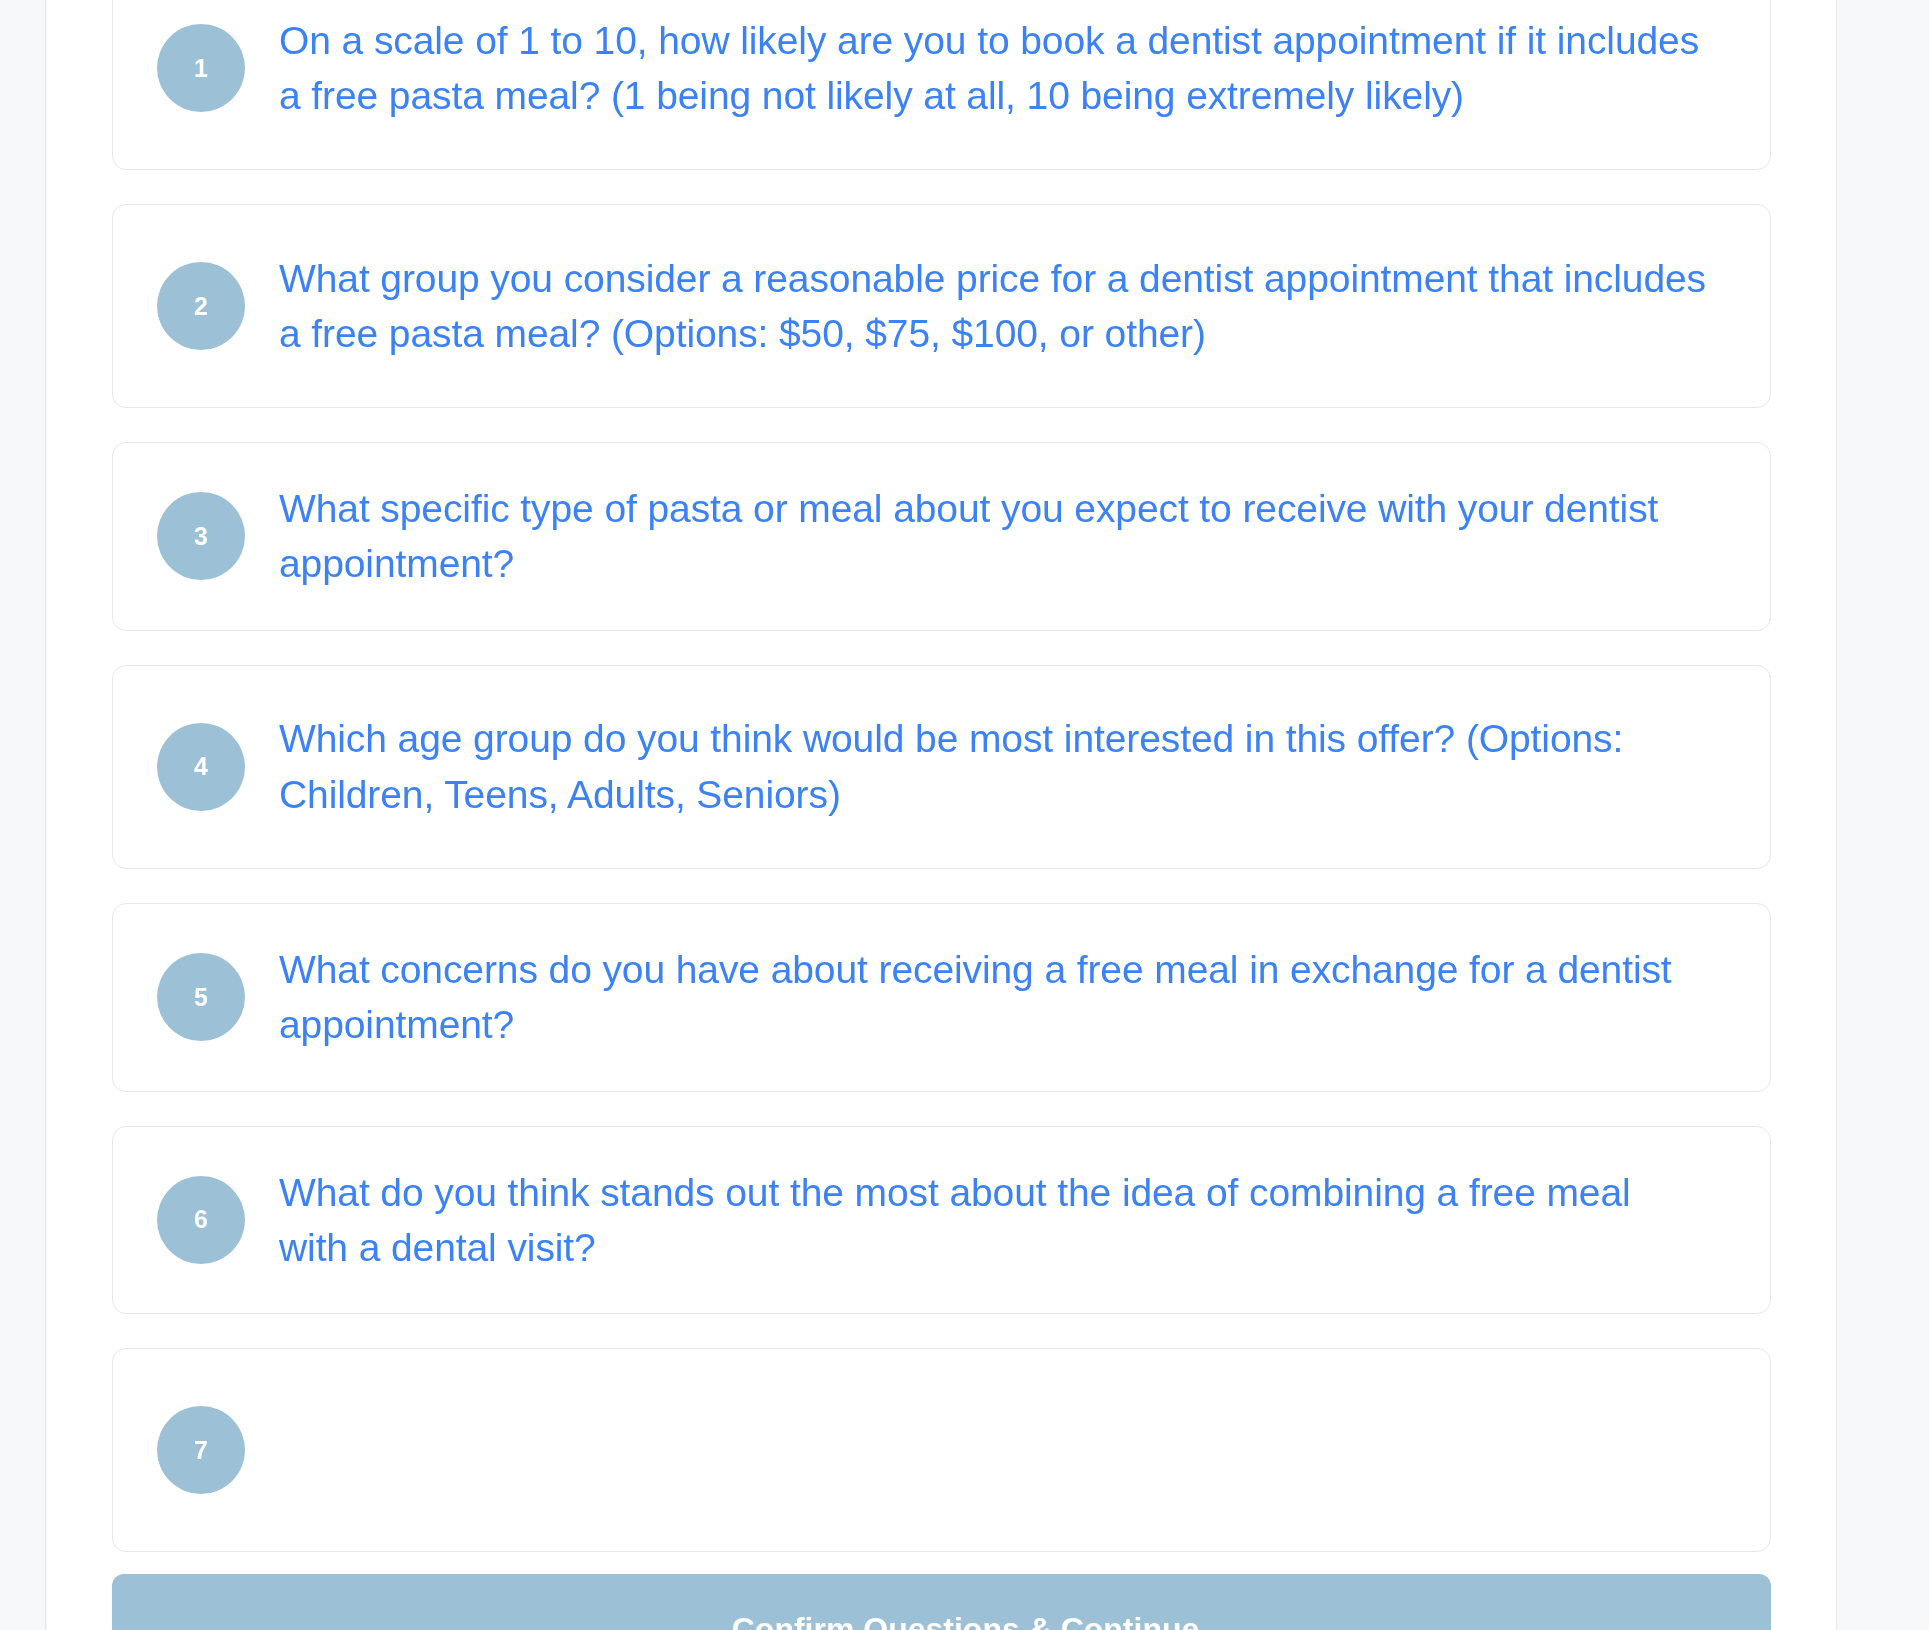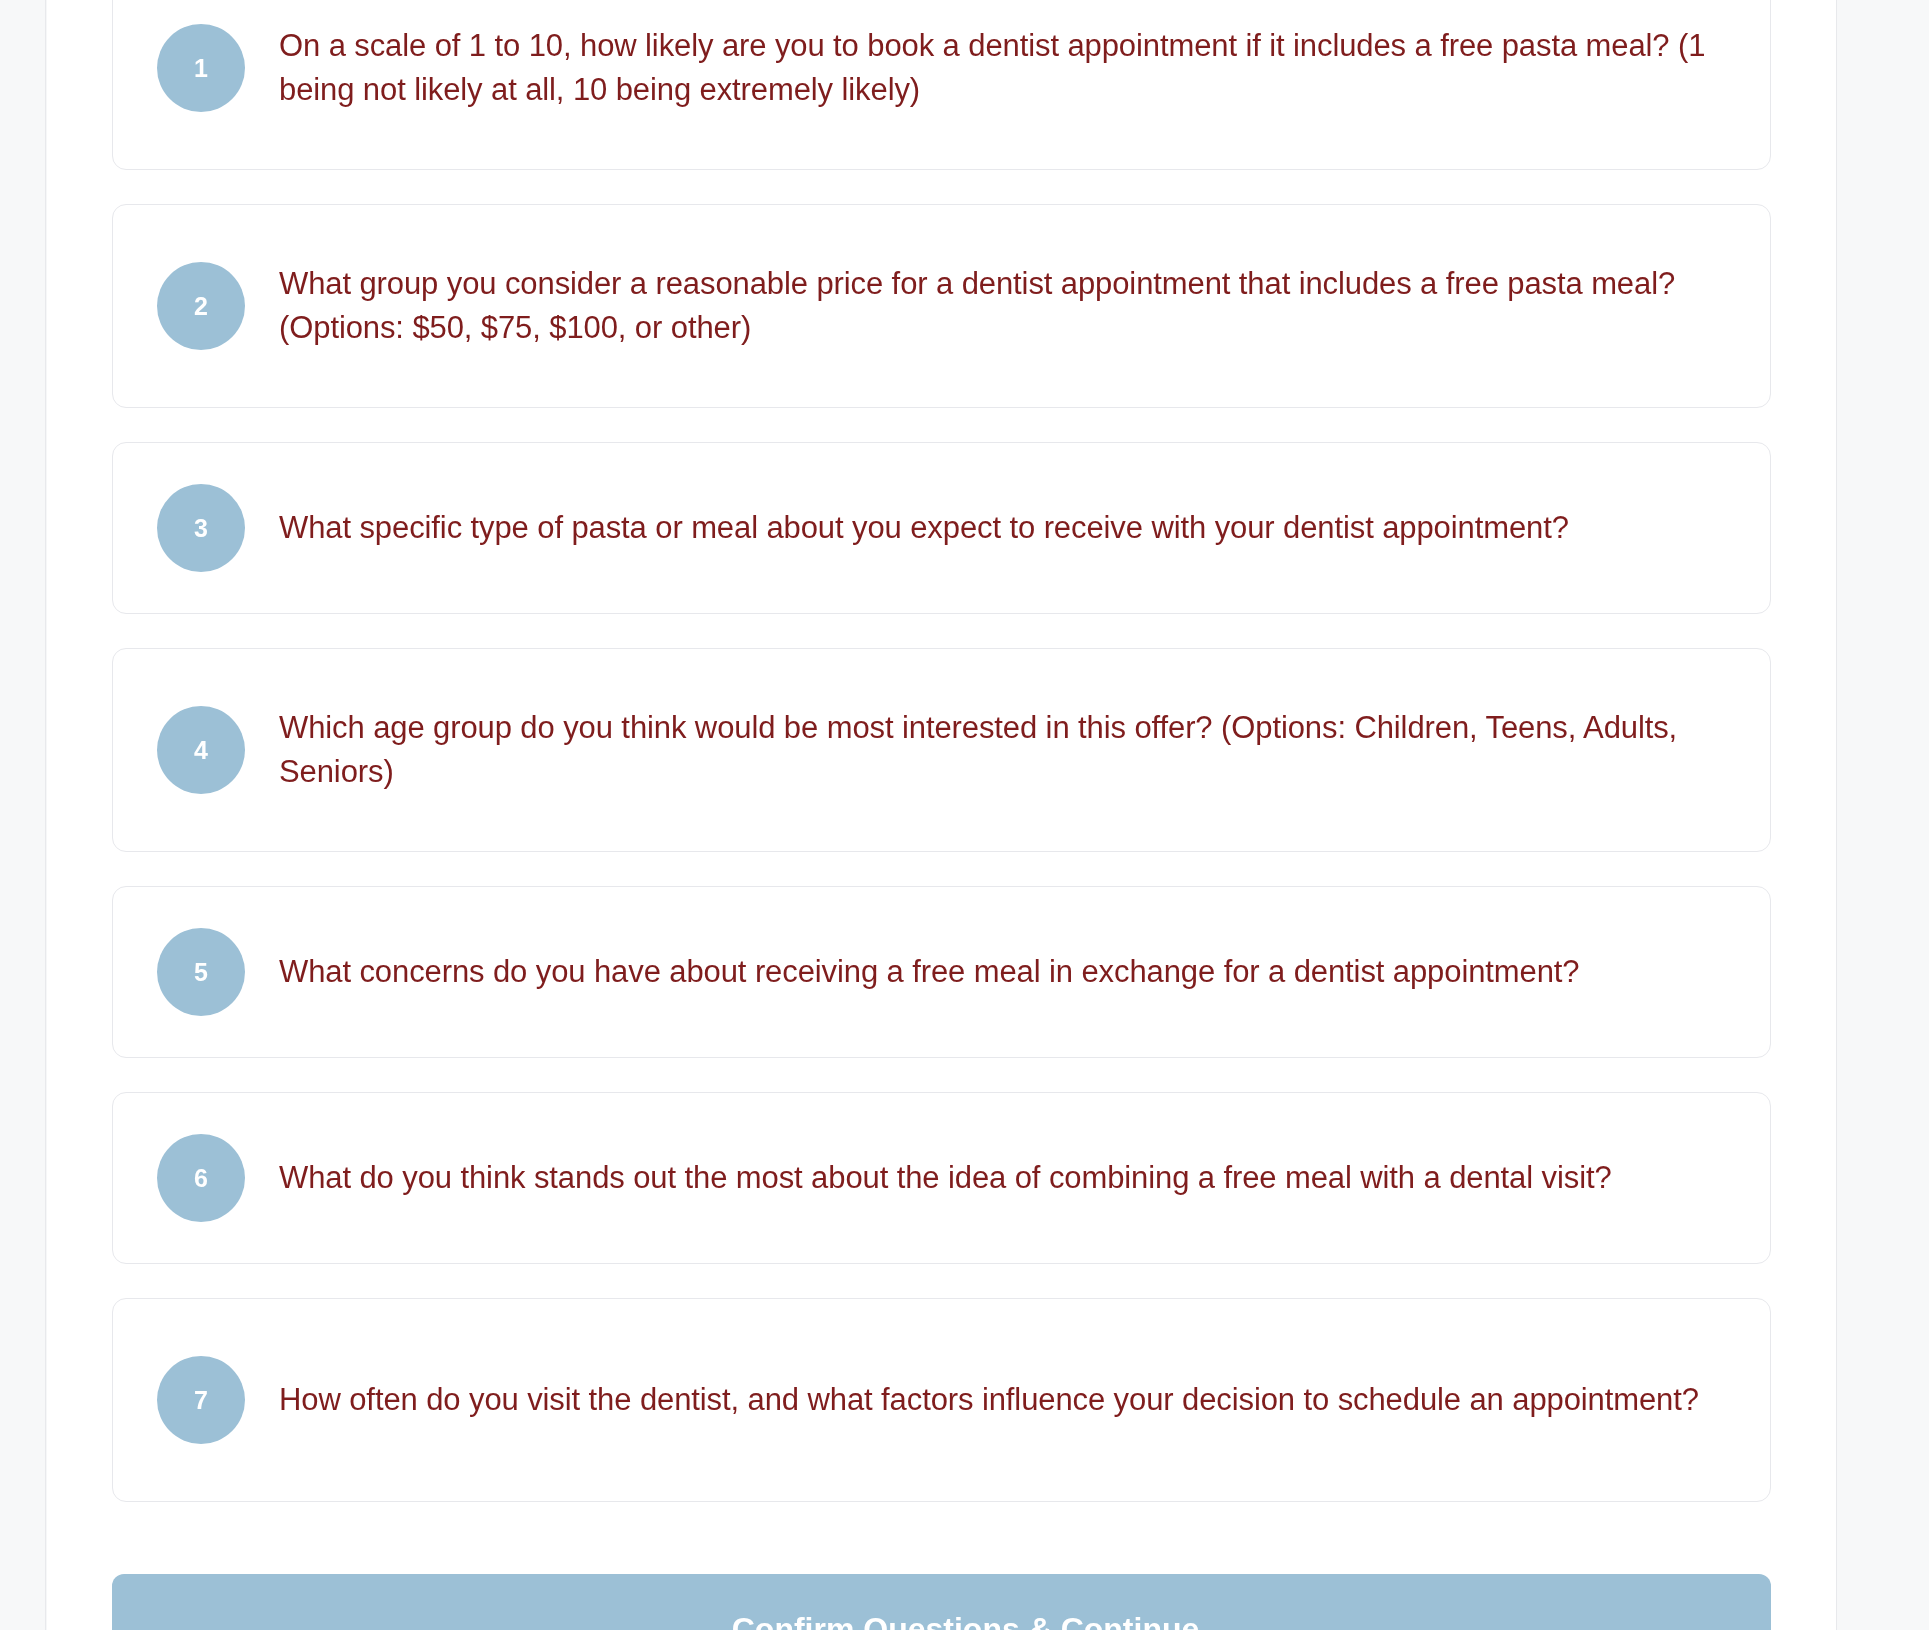--- a/index.html
+++ b/index.html
@@ -67,22 +67,22 @@
     color:#ffffff;
     font-size:25px;
     font-weight:700;
     display:flex;
     align-items:center;
     justify-content:center;
     margin-right:34px;
   }
 
   .q-text {
-    color:#7f1d1d;
-    font-size:31px;
+    color:#3b82f6;
+    font-size:39px;
     line-height:1.42;
     font-weight:400;
     letter-spacing:-0.1px;
     max-width:1430px;
   }
 
   
   .confirm-button {
     position:absolute;
     left:65px;
@@ -138,21 +138,20 @@
         <div class="question-card">
           <div class="q-badge">5</div>
           <div class="q-text">What concerns do you have about receiving a free meal in exchange for a dentist appointment?</div>
         </div>
         <div class="question-card">
           <div class="q-badge">6</div>
           <div class="q-text">What do you think stands out the most about the idea of combining a free meal with a dental visit?</div>
         </div>
         <div class="question-card two-line">
           <div class="q-badge">7</div>
-          <div class="q-text">How often do you visit the dentist, and what factors influence your decision to schedule an appointment?</div>
         </div>
       </div>
 
     <button class="confirm-button">
       <span class="arrow-icon">→</span>
       <span>Confirm Questions &amp; Continue</span>
     </button>
 
   </div>
 </div>

